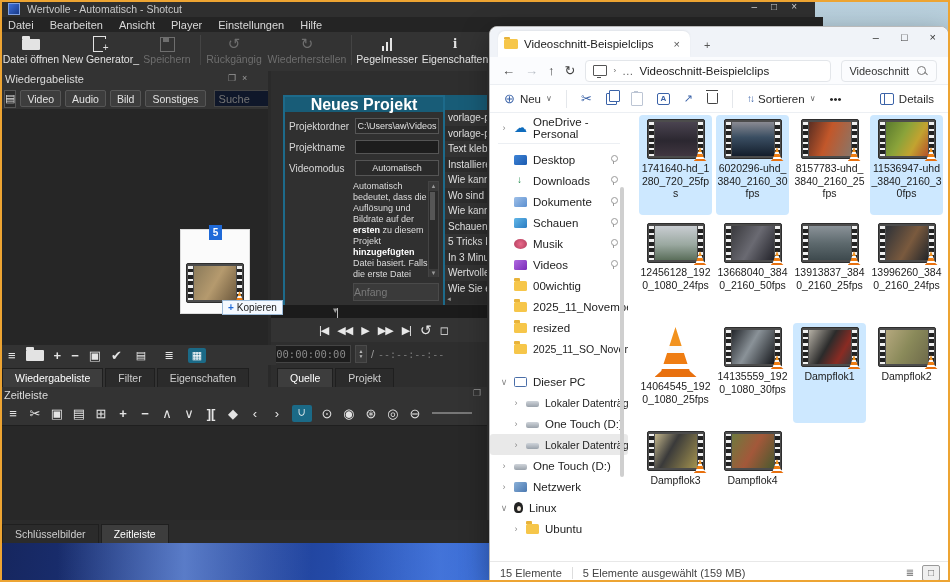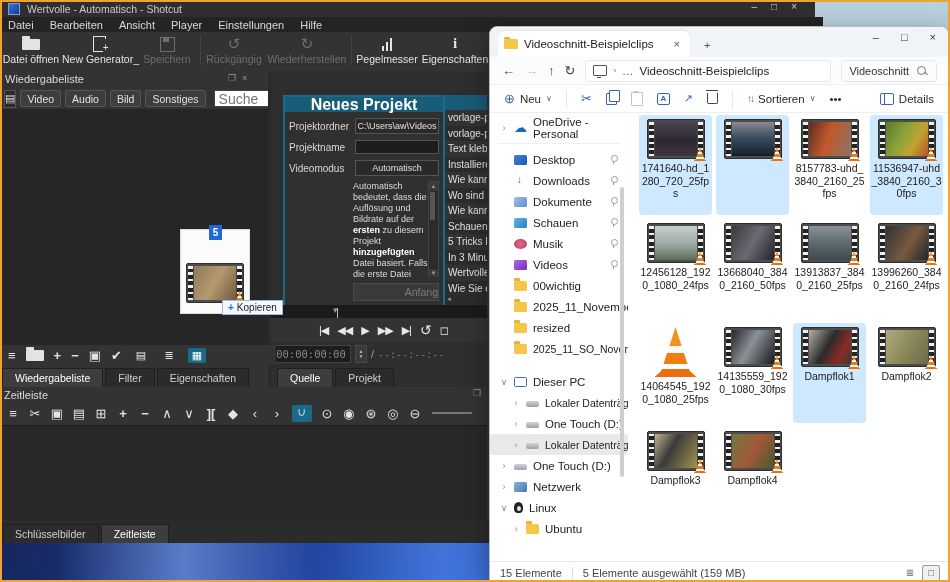--- a/index.html
+++ b/index.html
@@ -38,21 +38,21 @@
   .ico-file{display:inline-block;width:11px;height:14px;border:1.5px solid #e3e3e3;position:relative;margin-top:1px;}
   .ico-file::after{content:"+";position:absolute;right:-4px;bottom:-5px;font-size:10px;color:#e3e3e3;background:#333;}
   .ico-levels{display:inline-flex;gap:1.5px;align-items:flex-end;height:13px;margin-top:3px;}
   .ico-levels i{width:2.5px;background:#e3e3e3;display:block;}
   
   .pl-header{left:0;top:71px;width:268px;height:16px;background:#333;display:flex;align-items:center;padding-left:5px;color:#dcdcdc;}
   .pl-dock{position:absolute;left:228px;top:2px;display:flex;gap:6px;color:#9a9a9a;font-size:9px;}
   .pl-tabsrow{left:0;top:88px;width:268px;height:21px;background:#333;display:flex;align-items:center;gap:4px;}
   .pl-viewbtn{width:20px;height:16px;margin-left:4px;border:1px solid #555;background:#2b2b2b;color:#ddd;font-size:11px;text-align:center;line-height:15px;}
   .chip{border:1px solid #565656;background:#3d3d3d;border-radius:2px;padding:1.5px 6px;color:#e2e2e2;font-size:10.5px;}
-  .pl-search{width:96px;height:15px;background:#ffffff;border:1px solid #444;color:#888;font-size:14px;padding:0 4px;margin-left:4px;font-family:"Liberation Sans",sans-serif;}
+  .pl-search{width:96px;height:15px;background:#0f172a;border:1px solid #444;color:#888;font-size:11px;padding:0 4px;margin-left:4px;font-family:"Liberation Sans",sans-serif;}
   .pl-body{left:0;top:109px;width:268px;height:236px;background:#262626;}
   
   .ghost{left:180px;top:229px;width:68px;height:83px;background:#fbfbfb;border:1px solid #ddd;z-index:20;}
   .ghost .film{margin:33px auto 0 auto;}
   .badge{position:absolute;left:28px;top:-5px;width:13px;height:15px;background:#1f6ad8;color:#fff;font-size:10px;font-weight:bold;text-align:center;line-height:15px;z-index:3;}
   .tooltip{left:222px;top:300px;height:13px;background:#f4f9ff;border:1px solid #9dbbd8;color:#1b1b1b;font-size:10px;display:flex;align-items:center;padding:0 5px;gap:3px;z-index:21;}
   .tooltip .plus{color:#1f6ad8;font-weight:bold;}
   
   .splitter{left:268px;top:71px;width:3px;height:316px;background:#2a2a2a;}
   .player-bg{left:271px;top:71px;width:216px;height:316px;background:#2e2e2e;}
@@ -61,21 +61,21 @@
   .dlg-row{display:flex;align-items:center;margin:6px 4px 0 4px;gap:4px;}
   .dlg-lab{width:62px;font-size:10px;color:#d8d8d8;text-align:left;}
   .dlg-btn{flex:1;height:14px;background:#2a2a2a;border:1px solid #555;color:#e0e0e0;font-size:9px;text-align:center;line-height:14px;overflow:hidden;white-space:nowrap;}
   .dlg-input{flex:1;height:12px;background:#1d1d1d;border:1px solid #555;}
   .dlg-desc{margin:5px 4px 0 68px;font-size:9px;line-height:11px;color:#dcdcdc;position:relative;padding-right:10px;height:96px;overflow:hidden;}
   .dlg-desc b{color:#fff;}
   .vscroll{position:absolute;right:0;top:0;width:9px;height:96px;background:#2b2b2b;border:1px solid #444;}
   .vscroll .up,.vscroll .dn{position:absolute;left:0;width:100%;height:9px;background:#3a3a3a;color:#999;font-size:6px;text-align:center;line-height:9px;}
   .vscroll .dn{bottom:0;}
   .vscroll .thumb{position:absolute;left:1px;top:10px;width:5px;height:28px;background:#565656;}
-  .dlg-start{margin:6px 4px 0 68px;height:16px;background:#3a3a3a;border:1px solid #4a4a4a;color:#7a7a7a;text-align:right;line-height:16px;font-size:10.5px;}
+  .dlg-start{margin:6px 4px 0 68px;height:16px;background:#3a3a3a;border:1px solid #4a4a4a;color:#7a7a7a;text-align:left;line-height:16px;font-size:10.5px;}
   
   .recent{left:445px;top:95px;width:42px;height:210px;overflow:hidden;}
   .recent-head{height:15px;background:#185c77;}
   .recent-item{height:15.5px;line-height:15.5px;font-size:10px;color:#e0e0e0;white-space:nowrap;padding-left:3px;background:#2c2c2c;}
   .recent-item:nth-child(even){background:#333;}
   .recent-hscroll{height:8px;background:#2b2b2b;position:relative;}
   .recent-hscroll::before{content:"◄";position:absolute;left:1px;top:0;font-size:6px;color:#999;}
   
   .seek{left:271px;top:305px;width:216px;height:13px;background:#1b1b1b;}
   .seek .mark{position:absolute;left:62px;top:0;color:#9a9a9a;font-size:9px;line-height:10px;}
@@ -595,20 +595,21 @@
           <div class="screen" style="background: linear-gradient(rgb(74, 67, 80) 0%, rgb(43, 39, 48) 55%, rgb(64, 54, 64) 100%);"></div>
           <div class="cone"></div>
         </div>
       <div class="fname">1741640-hd_1280_720_25fps</div>
     </div>
     <div class="cell sel">
       <div class="film">
           <div class="screen" style="background: linear-gradient(rgb(138, 138, 146) 0%, rgb(58, 78, 98) 45%, rgb(20, 30, 44) 100%);"></div>
           <div class="cone"></div>
         </div>
+      <div class="fname">6020296-uhd_3840_2160_30fps</div>
     </div>
     <div class="cell">
       <div class="film">
           <div class="screen" style="background: linear-gradient(110deg, rgb(90, 46, 34) 0%, rgb(194, 87, 42) 45%, rgb(138, 118, 104) 100%);"></div>
           <div class="cone"></div>
         </div>
       <div class="fname">8157783-uhd_3840_2160_25fps</div>
     </div>
     <div class="cell sel">
       <div class="film">

